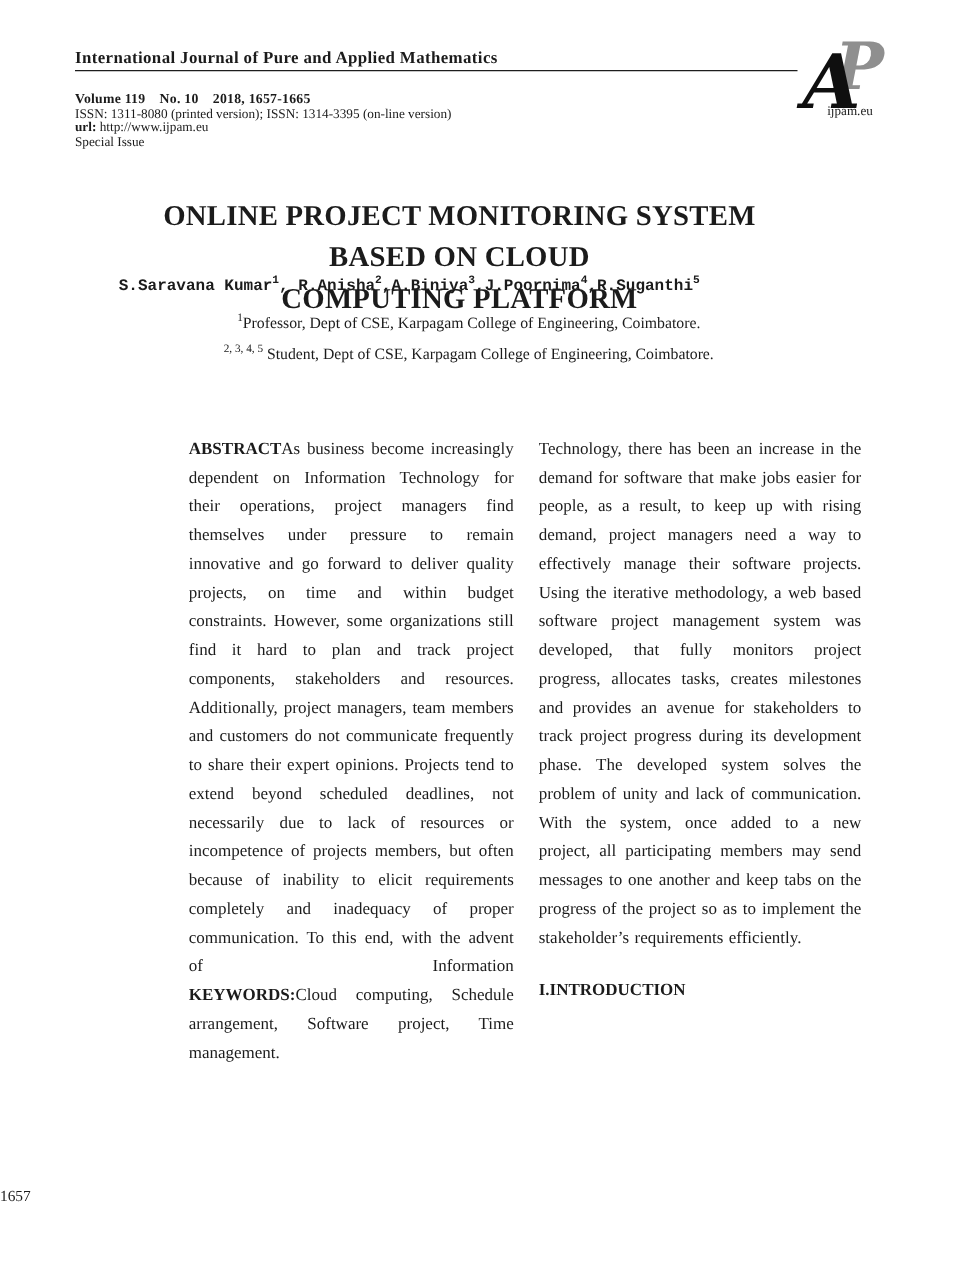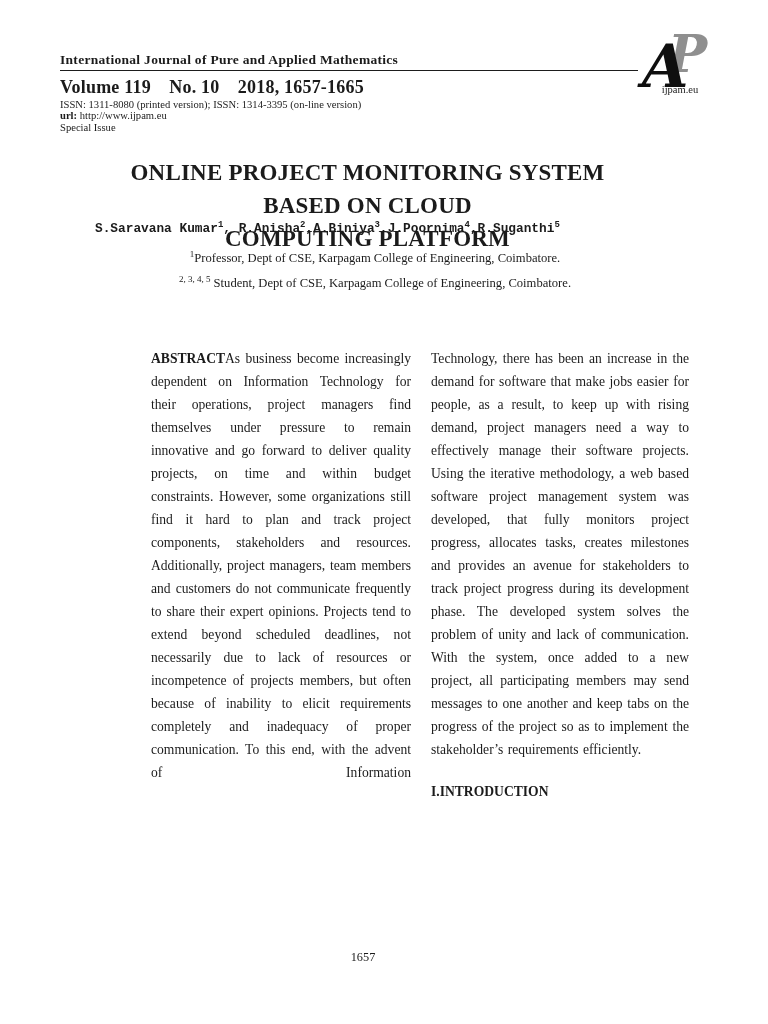--- a/index.html
+++ b/index.html
@@ -12,26 +12,25 @@
     font-family: "Liberation Serif", serif;
     color: #1b1b1b;
     overflow: hidden;
   }
 
   
   .header-block { position: absolute; left: 60px; top: 38px; width: 600px; }
   .journal-title {
     font-size: 13.5px; font-weight: bold; letter-spacing: 0.3px;
     font-family: "Liberation Serif", serif;
-    margin-top: 14px;
   }
   .header-rule {
     width: 578px; border-top: 1.6px solid #1d1d1d; margin-top: 2px;
   }
-  .volume-line { font-size: 18px; font-weight: bold; margin-top: 6px; letter-spacing: 0.2px; }
+  .volume-line { font-size: 11px; font-weight: bold; margin-top: 16px; letter-spacing: 0.2px; }
   .issn-line, .url-line, .special-issue { font-size: 10.6px; line-height: 11.2px; margin-top: 0.5px; }
   .url-label { font-weight: bold; }
 
   
   .logo { position: absolute; left: 634px; top: 30px; width: 92px; height: 80px; }
   .logo-p {
     position: absolute; left: 34px; top: -2px;
     font-family: "DejaVu Serif", serif; font-style: italic;
     font-size: 52px; font-weight: bold; color: #8f8f8f; line-height: 1;
   }
@@ -78,21 +77,21 @@
   .b { font-weight: bold; }
   .section-heading {
     font-weight: bold; font-size: 13.6px; margin: 19px 0 13px 0;
     text-align: left;
   }
   .indent-par { text-indent: 44px; }
 
   
   .page-number {
     position: absolute; left: 0; top: 950px; width: 716px;
-    text-align: center; font-size: 12.3px; padding-left: 10px;
+    text-align: left; font-size: 12.3px;
   }
 </style>
 </head>
 <body>
 
 <div class="page">
 
   <div class="header-block">
     <div class="journal-title">International Journal of Pure and Applied Mathematics</div>
     <div class="header-rule"></div>
@@ -114,20 +113,21 @@
   </div>
 
   <div class="authors-line"><span>S.Saravana Kumar</span><sup>1</sup><span>, </span><span>R.Anisha</span><sup>2</sup><span>,</span><span>A.Biniya</span><sup>3</sup><span>,</span><span>J.Poornima</span><sup>4</sup><span>,</span><span>R.Suganthi</span><sup>5</sup></div>
 
   <div class="affiliation-1"><sup>1</sup><span>Professor, Dept of CSE, Karpagam College of Engineering, Coimbatore.</span></div>
   <div class="affiliation-2"><sup>2, 3, 4, 5</sup><span> Student, Dept of CSE, Karpagam College of Engineering, Coimbatore.</span></div>
 
   <div class="columns">
     <div class="col-left">
       <p class="abstract-par"><span class="b">ABSTRACT</span><span>As business become increasingly dependent on Information Technology for their operations, project managers find themselves under pressure to remain innovative and go forward to deliver quality projects, on time and within budget constraints. However, some organizations still find it hard to plan and track project components, stakeholders and resources. Additionally, project managers, team members and customers do not communicate frequently to share their expert opinions. Projects tend to extend beyond scheduled deadlines, not necessarily due to lack of resources or incompetence of projects members, but often because of inability to elicit requirements completely and inadequacy of proper communication. To this end, with the advent of Information</span></p>
+      <p><span class="b">KEYWORDS:</span><span>Cloud computing, Schedule arrangement, Software project, Time management.</span></p>
     </div>
     <div class="col-right">
       <p>Technology, there has been an increase in the demand for software that make jobs easier for people, as a result, to keep up with rising demand, project managers need a way to effectively manage their software projects. Using the iterative methodology, a web based software project management system was developed, that fully monitors project progress, allocates tasks, creates milestones and provides an avenue for stakeholders to track project progress during its development phase. The developed system solves the problem of unity and lack of communication. With the system, once added to a new project, all participating members may send messages to one another and keep tabs on the progress of the project so as to implement the stakeholder’s requirements efficiently.</p>
       <div class="section-heading">I.INTRODUCTION</div>
     </div>
   </div>
 
   <div class="page-number">1657</div>
 
 </div>

